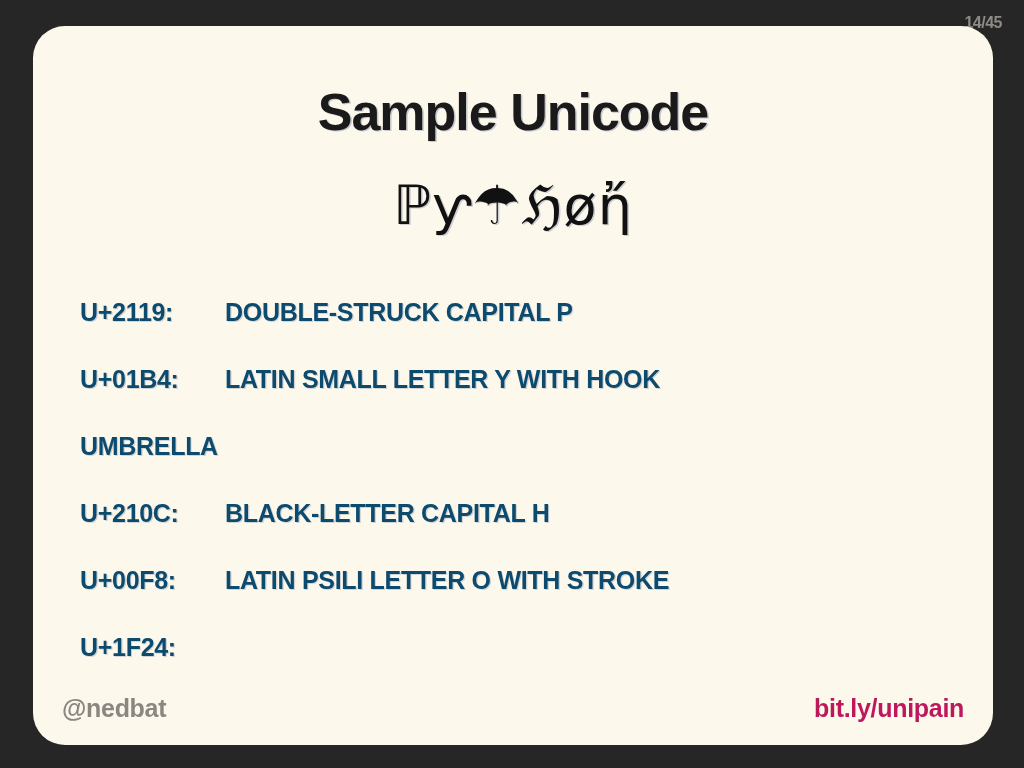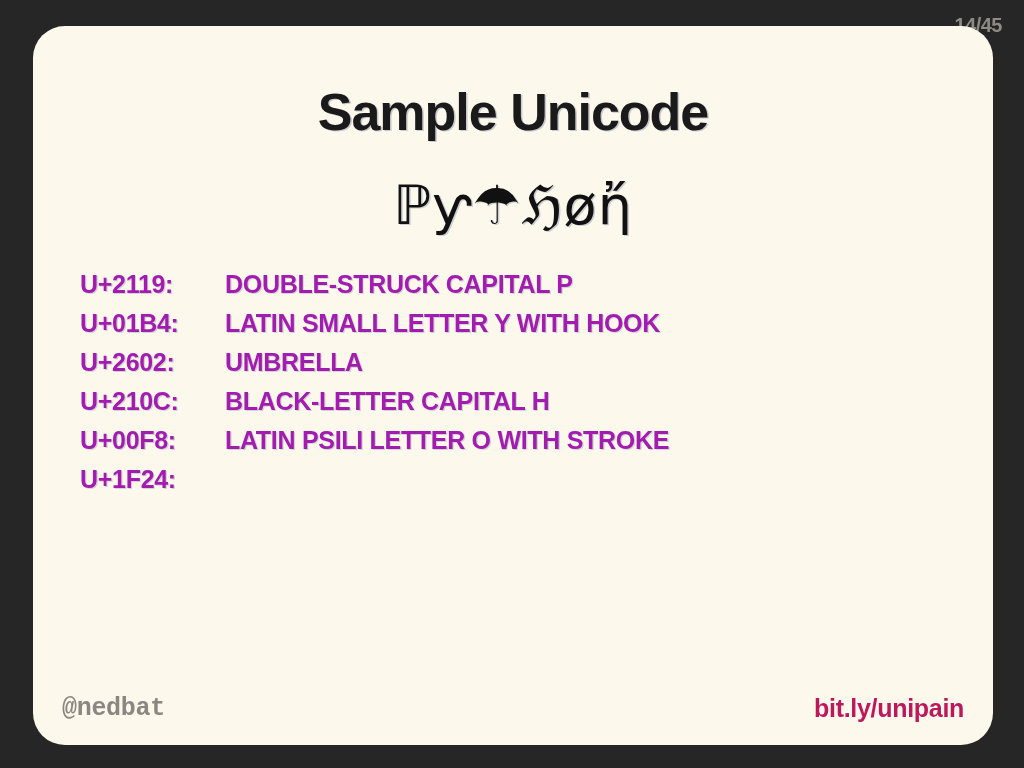--- a/index.html
+++ b/index.html
@@ -21,21 +21,21 @@
     width: 1024px;
     height: 768px;
     background: #262626;
   }
 
   
   .page-counter {
     position: absolute;
     top: 14px;
     right: 22px;
-    font-size: 20px;
+    font-size: 16px;
     font-weight: bold;
     color: #8e8a85;
     letter-spacing: -0.5px;
     z-index: 1;
   }
 
   
   .slide-card {
     position: absolute;
     left: 33px;
@@ -81,24 +81,25 @@
     left: 47px;
     right: 30px;
   }
 
   .codepoint-row {
     display: flex;
     align-items: baseline;
     height: 39px;
     font-size: 25px;
     font-weight: bold;
-    color: #a21caf;
+    color: #0c4a6e;
     letter-spacing: -0.3px;
     white-space: nowrap;
     text-shadow: 1.2px 0.8px 0 rgba(60,80,130,0.22);
+    margin-top: 28px;
   }
 
   .codepoint-code {
     width: 145px;
     flex: 0 0 145px;
   }
 
   .codepoint-name {
     flex: 1 1 auto;
   }
@@ -112,21 +113,20 @@
   }
 
   .footer-handle {
     position: absolute;
     left: 29px;
     bottom: 0;
     font-size: 25px;
     font-weight: bold;
     color: #8b8681;
     letter-spacing: -0.3px;
-    font-family: Liberation Mono, monospace;
   }
 
   .footer-link {
     position: absolute;
     right: 29px;
     bottom: 0;
     font-size: 25px;
     font-weight: bold;
     color: #be185d;
     letter-spacing: -0.3px;
@@ -151,21 +151,20 @@
         <span class="codepoint-code">U+2119:</span>
         <span class="codepoint-name">DOUBLE-STRUCK CAPITAL P</span>
       </div>
 
       <div class="codepoint-row">
         <span class="codepoint-code">U+01B4:</span>
         <span class="codepoint-name">LATIN SMALL LETTER Y WITH HOOK</span>
       </div>
 
       <div class="codepoint-row">
-        <span class="codepoint-code">U+2602:</span>
         <span class="codepoint-name">UMBRELLA</span>
       </div>
 
       <div class="codepoint-row">
         <span class="codepoint-code">U+210C:</span>
         <span class="codepoint-name">BLACK-LETTER CAPITAL H</span>
       </div>
 
       <div class="codepoint-row">
         <span class="codepoint-code">U+00F8:</span>

